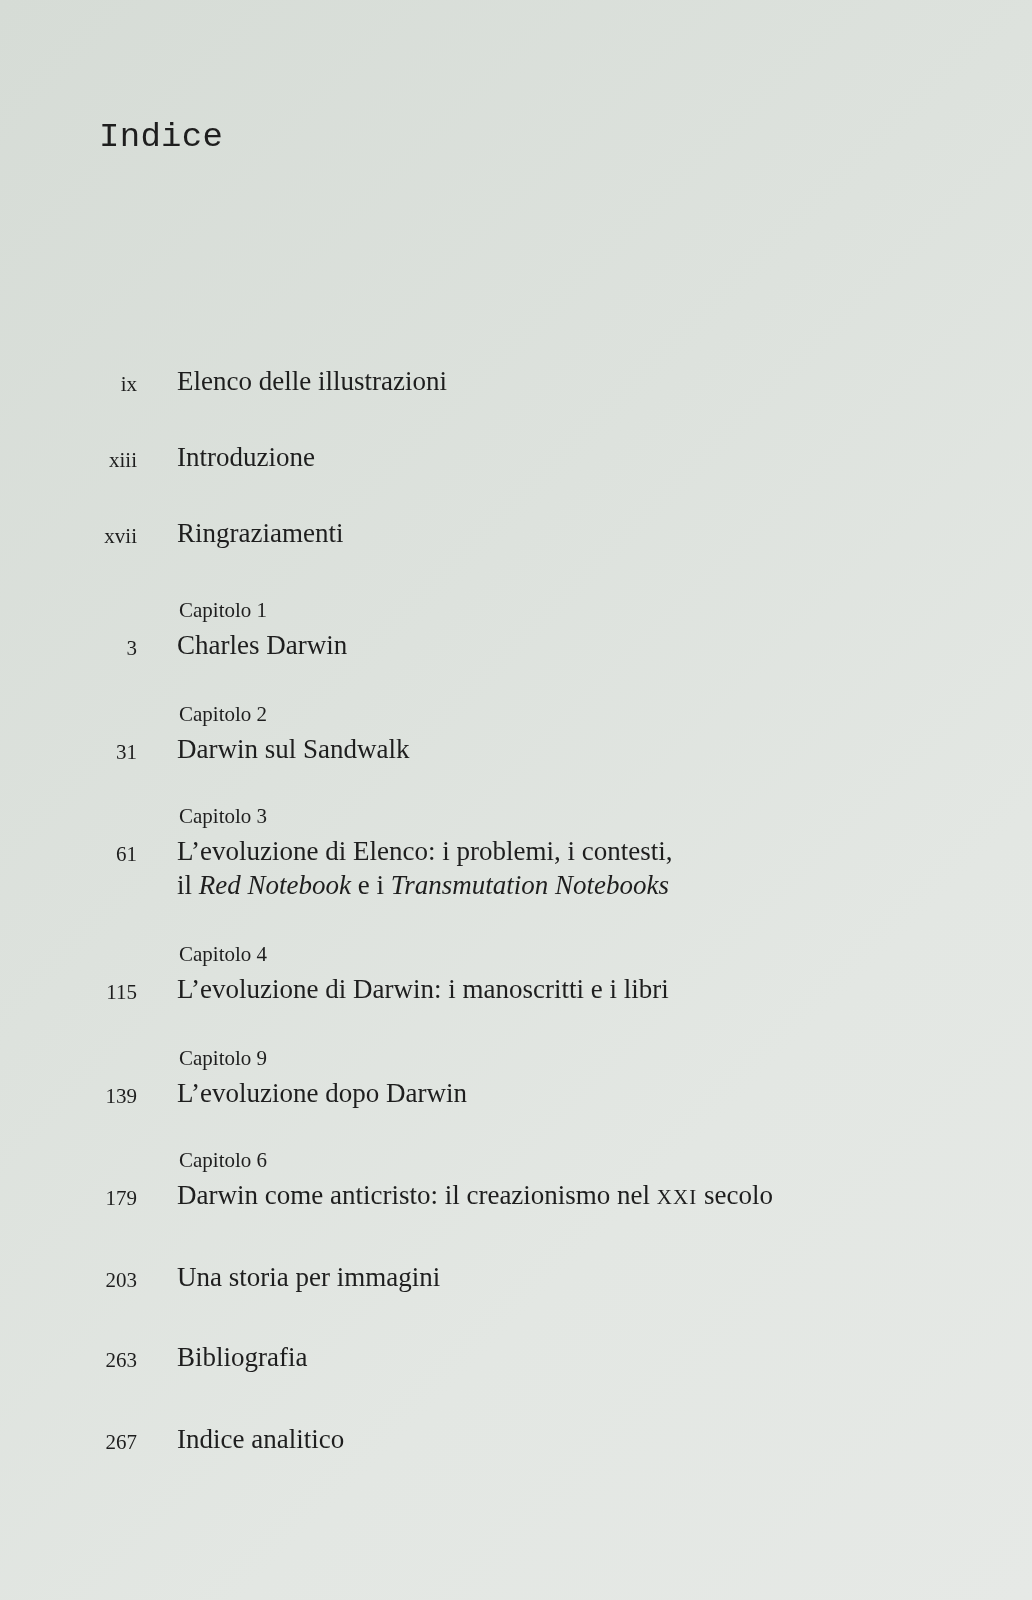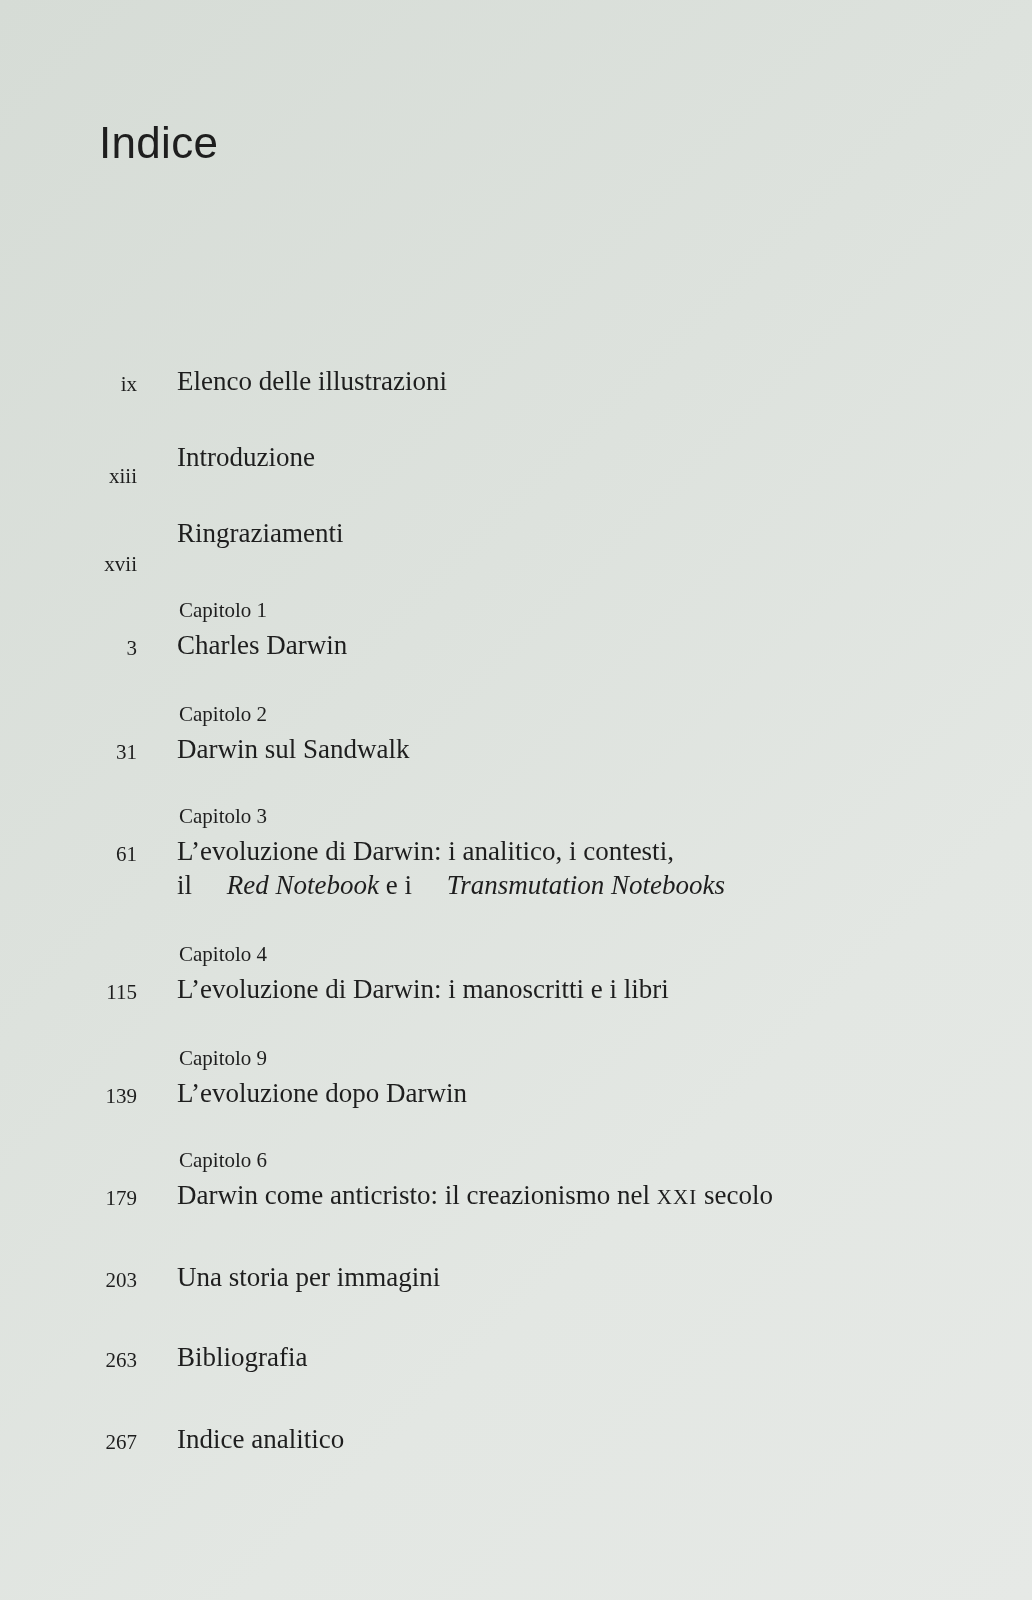--- a/index.html
+++ b/index.html
@@ -5,77 +5,77 @@
     html, body { margin:0; padding:0; }
     body {
       width:1032px; height:1600px; overflow:hidden;
       background: linear-gradient(135deg, #d6dcd6 0%, #dde2dd 40%, #e3e7e3 70%, #e6e9e6 100%);
       font-family: "DejaVu Serif", "Liberation Serif", serif;
       color:#1e1e1e;
       position:relative;
     }
     .title {
       position:absolute; left:99px; top:118px;
-      font-size:44px; letter-spacing:0.3px;
-      font-family: Liberation Sans, sans-serif;
+      font-size:34px; letter-spacing:0.3px;
+      font-family: Liberation Mono, monospace;
     }
     .pg {
       position:absolute; right:calc(1032px - 137px);
       font-size:21px; font-family:"Liberation Serif", serif;
       text-align:center; white-space:nowrap;
     }
     .txt {
       position:absolute; left:177px;
       font-size:27px; font-family:"Liberation Serif", serif;
       white-space:nowrap; line-height:34px;text-align:center;
     }
     .chap {
       position:absolute; left:179px;
       font-size:21px; font-family:"Liberation Serif", serif;
       white-space:nowrap;
     }
-    .it { font-style:italic;margin-left:28px; }
+    .it { font-style:italic; }
     .sc { font-size:21px; letter-spacing:1px; }
   </style>
 </head>
 <body>
 
 <div class="title">Indice</div>
 
 <div>
   <span class="pg" style="top:372px">ix</span>
   <span class="txt" style="top:364px">Elenco delle illustrazioni</span>
 </div>
 
 <div>
-  <span class="pg" style="top:464px">xiii</span>
+  <span class="pg" style="top:448px">xiii</span>
   <span class="txt" style="top:440px">Introduzione</span>
 </div>
 
 <div>
-  <span class="pg" style="top:552px">xvii</span>
+  <span class="pg" style="top:524px">xvii</span>
   <span class="txt" style="top:516px">Ringraziamenti</span>
 </div>
 
 <div>
   <span class="chap" style="top:598px">Capitolo 1</span>
   <span class="pg" style="top:636px">3</span>
   <span class="txt" style="top:628px">Charles Darwin</span>
 </div>
 
 <div>
   <span class="chap" style="top:702px">Capitolo 2</span>
   <span class="pg" style="top:740px">31</span>
   <span class="txt" style="top:732px">Darwin sul Sandwalk</span>
 </div>
 
 <div>
   <span class="chap" style="top:804px">Capitolo 3</span>
   <span class="pg" style="top:842px">61</span>
-  <span class="txt" style="top:834px">L’evoluzione di Darwin: i analitico, i contesti,</span>
+  <span class="txt" style="top:834px">L’evoluzione di Elenco: i problemi, i contesti,</span>
   <span class="txt" style="top:868px"><span>il </span><span class="it">Red Notebook</span><span> e i </span><span class="it">Transmutation Notebooks</span></span>
 </div>
 
 <div>
   <span class="chap" style="top:942px">Capitolo 4</span>
   <span class="pg" style="top:980px">115</span>
   <span class="txt" style="top:972px">L’evoluzione di Darwin: i manoscritti e i libri</span>
 </div>
 
 <div>

